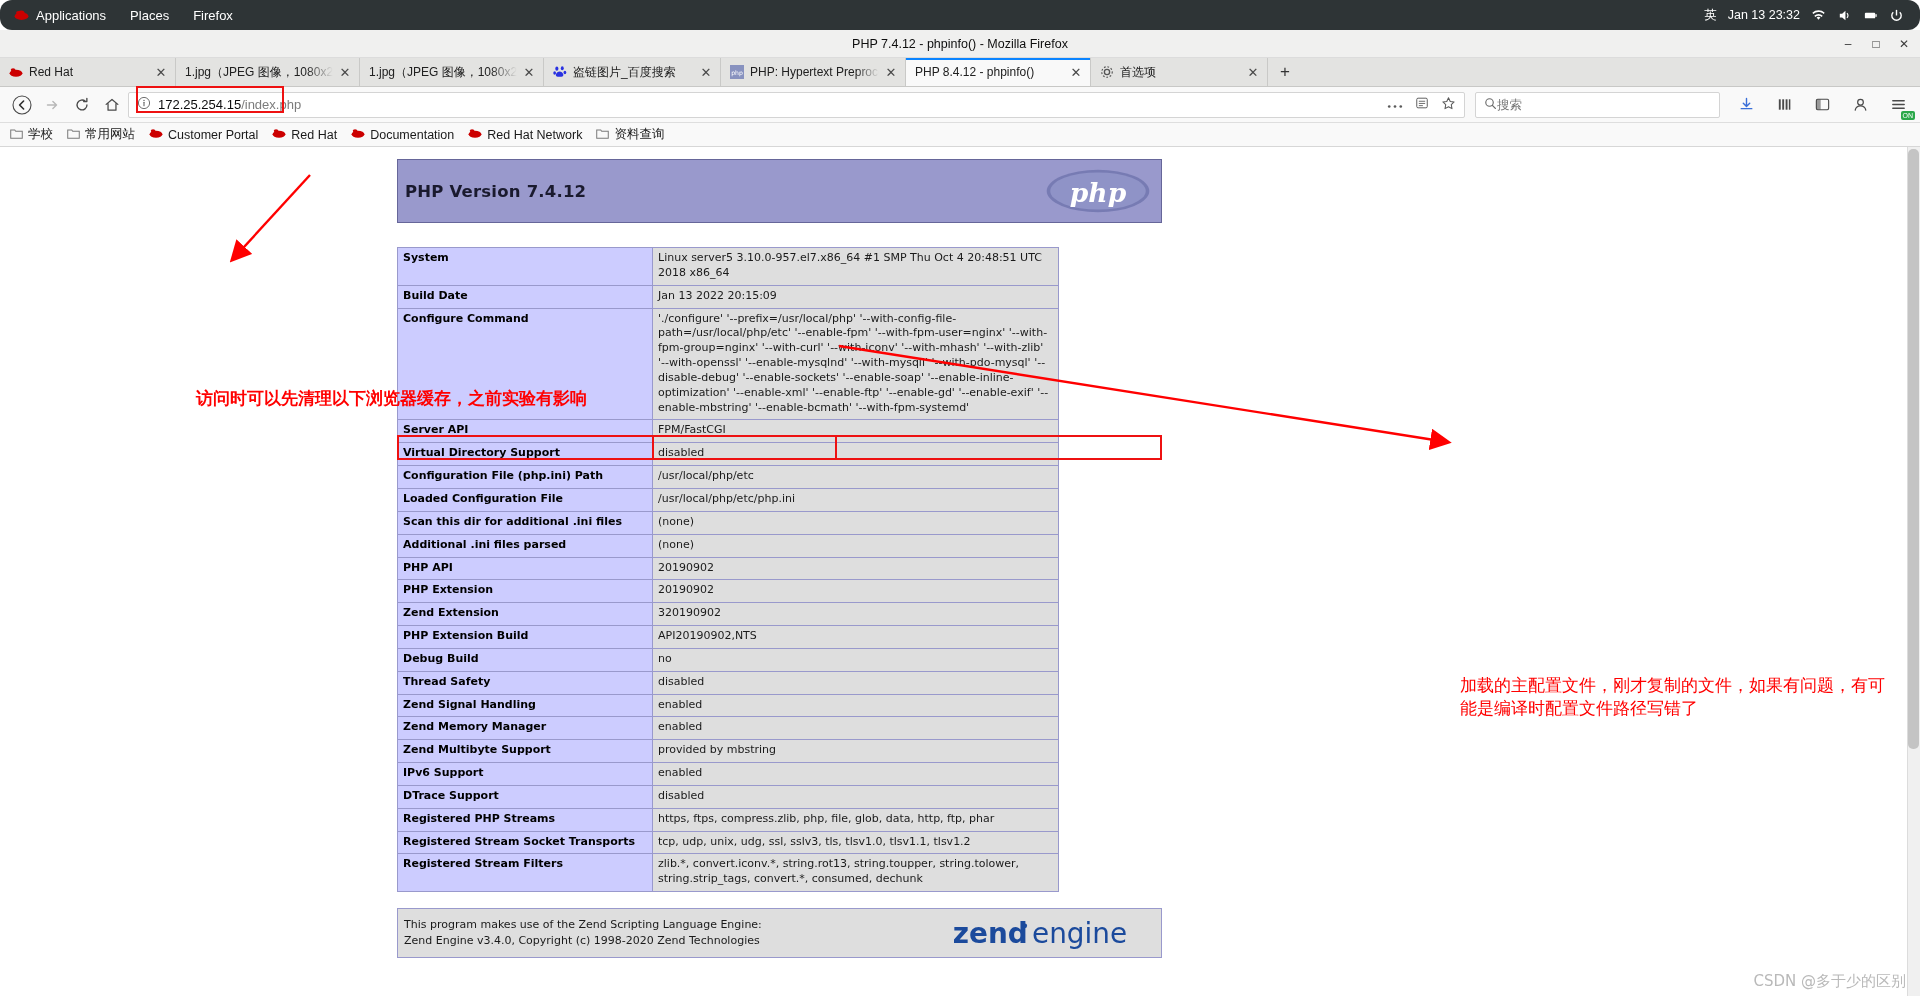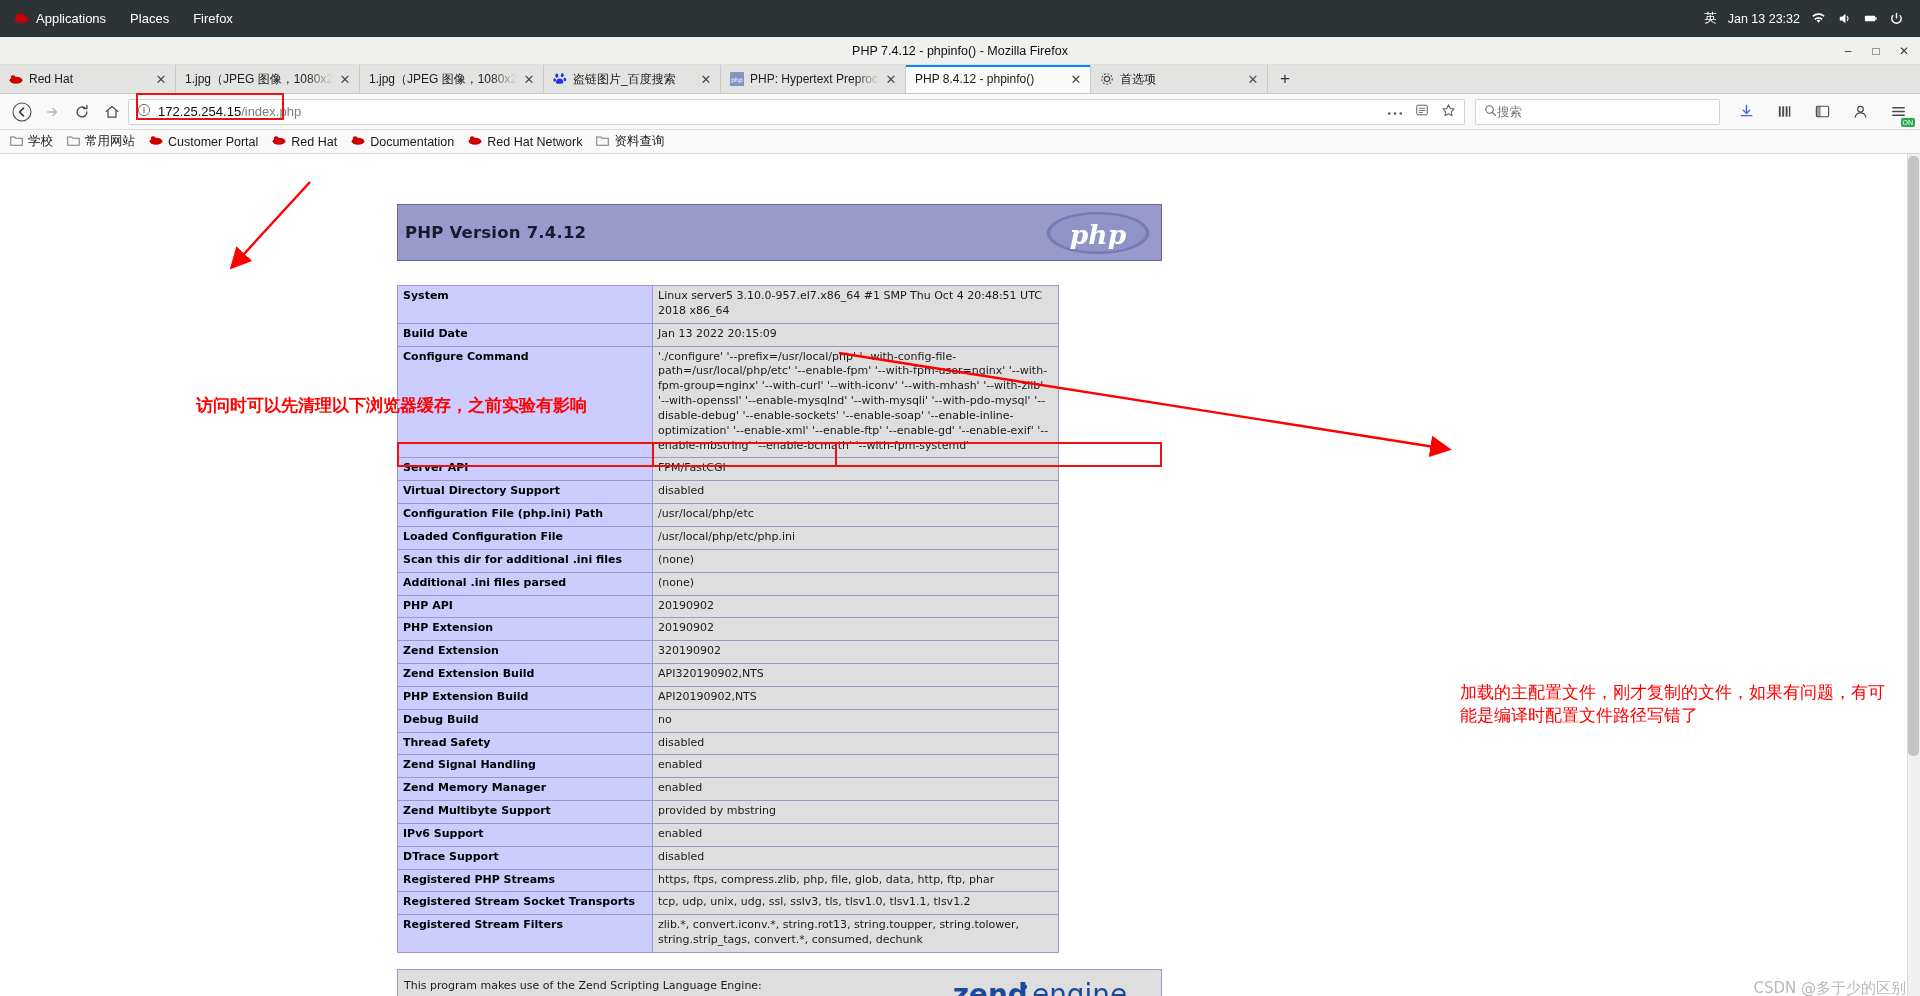--- a/index.html
+++ b/index.html
@@ -4,23 +4,23 @@
 <style>
   * { box-sizing: border-box; margin: 0; padding: 0; }
   html, body {
     width: 1920px; height: 996px;
     font-family: "Liberation Sans", "DejaVu Sans", sans-serif;
     background: #ffffff; overflow: hidden;
   }
 
   
   #gnome-bar {
-    height: 37px; background: #2e3436; color: #ffffff;
+    height: 30px; background: #2e3436; color: #ffffff;
     display: flex; align-items: center; font-size: 13px;
-    padding: 0 10px; position: relative;
+    padding: 0 10px; position: relative; border-radius: 12px;
   }
   #gnome-bar .gitem { padding: 0 12px; white-space: nowrap; }
   #gnome-bar .gitem.first { display: flex; align-items: center; gap: 7px; padding-left: 4px;}
   .rh-logo { width: 15px; height: 13px; display:inline-block; position:relative; }
   .gnome-right { margin-left: auto; display: flex; align-items: center; gap: 11px; padding-right: 6px; font-size: 12.5px;}
   .tray-ico { width: 15px; height: 15px; display:block; }
 
   
   #ff-window { background: #f9f9f9; }
   #ff-titlebar {
@@ -91,22 +91,22 @@
 
   
   #page {
     position: relative; height: 854px; background:#ffffff; overflow:hidden;
   }
   #phpinfo {
     position:absolute; left: 397px; top: 12px; width: 765px;
     font-family: "DejaVu Sans", "Liberation Sans", sans-serif; font-size: 11px;
   }
   #php-header {
-    background:#9999cc; border:1px solid #666699; height: 57px;
-    display:flex; align-items:center; justify-content:space-between; padding: 0 8px 0 7px; margin-top: 38px;
+    background:#9999cc; border:1px solid #666699; height: 64px;
+    display:flex; align-items:center; justify-content:space-between; padding: 0 8px 0 7px;
   }
   #php-header .ver { font-size: 16.5px; font-weight: bold; color:#1a1a2e; letter-spacing: .2px;}
   .php-logo { height: 46px; width: 110px; }
 
   table.phptbl { width: 662px; border-collapse: collapse; margin-top: 24px; }
   table.phptbl td {
     border: 1px solid #9999cc; padding: 3px 5px 4px 5px;
     vertical-align: top; line-height: 1.35;
   }
   td.e { background:#ccccff; font-weight: bold; color:#000; width: 255px; }
@@ -482,24 +482,20 @@
             </tr>
           <tr>
               <td class="e">PHP Extension</td>
               <td class="v">20190902</td>
             </tr>
           <tr>
               <td class="e">Zend Extension</td>
               <td class="v">320190902</td>
             </tr>
           <tr>
-              <td class="e">Zend Extension Build</td>
-              <td class="v">API320190902,NTS</td>
-            </tr>
-          <tr>
               <td class="e">PHP Extension Build</td>
               <td class="v">API20190902,NTS</td>
             </tr>
           <tr>
               <td class="e">Debug Build</td>
               <td class="v">no</td>
             </tr>
           <tr>
               <td class="e">Thread Safety</td>
               <td class="v">disabled</td>

